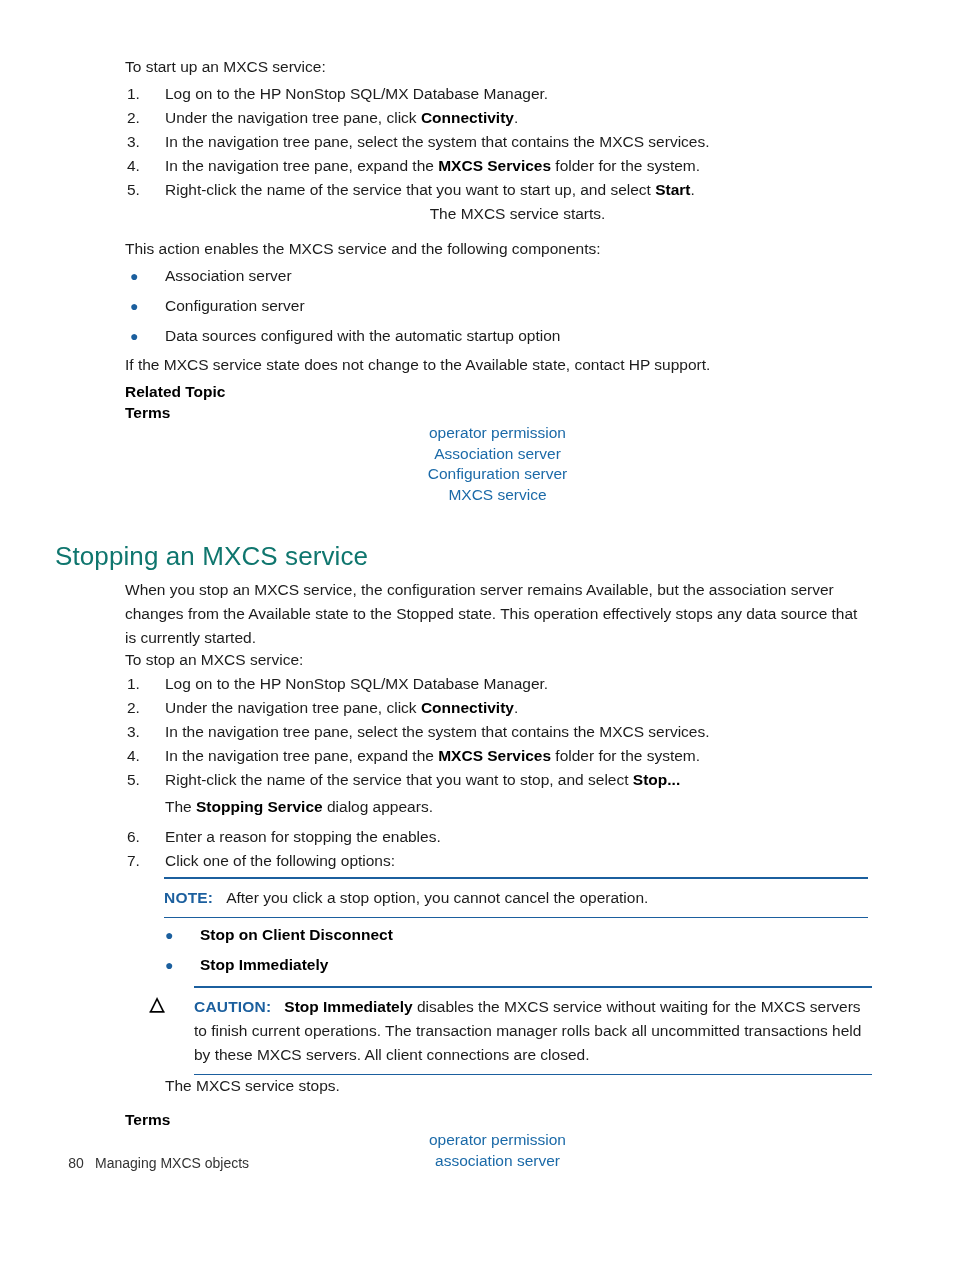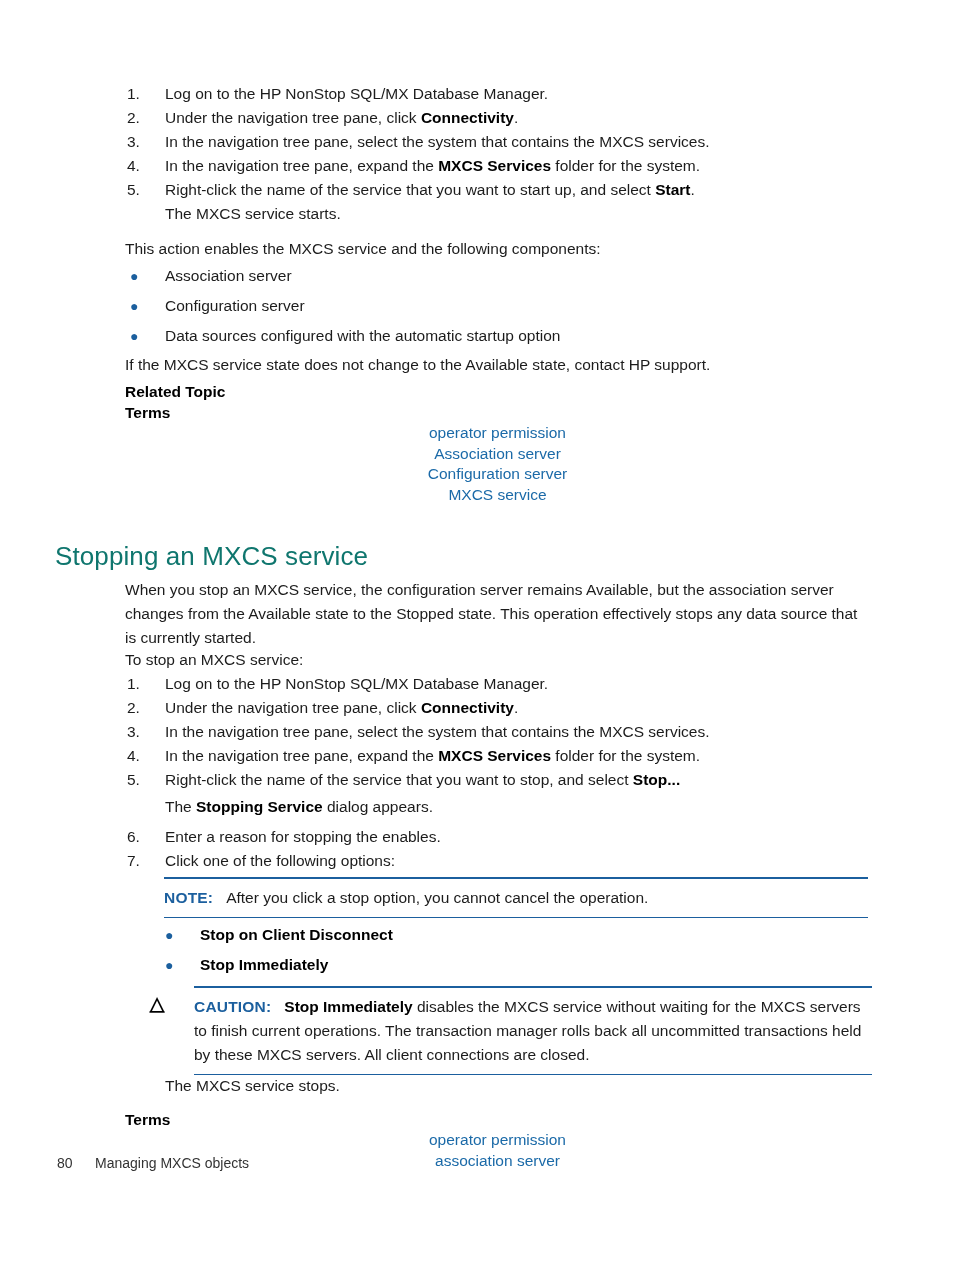--- a/index.html
+++ b/index.html
@@ -151,38 +151,41 @@
     color: #333333;
   }
   .footer .pg { display: inline-block; width: 38px; }
   .footer .ftitle { display: inline-block; }
 </style>
 </head>
 <body>
 
 <div class="page">
 
+  <div class="body-col" style="top:55px;">
+    <p class="para">To start up an MXCS service:</p>
+  </div>
 
   <ol class="olist body-col" style="top:82px;">
     <li>
       <span class="num">1.</span><span>Log on to the HP NonStop SQL/MX Database Manager.</span>
     </li>
     <li>
       <span class="num">2.</span><span>Under the navigation tree pane, click </span><span class="bold">Connectivity</span><span>.</span>
     </li>
     <li>
       <span class="num">3.</span><span>In the navigation tree pane, select the system that contains the MXCS services.</span>
     </li>
     <li>
       <span class="num">4.</span><span>In the navigation tree pane, expand the </span><span class="bold">MXCS Services</span><span> folder for the system.</span>
     </li>
     <li>
       <span class="num">5.</span><span>Right-click the name of the service that you want to start up, and select </span><span class="bold">Start</span><span>.</span>
     </li>
-    <li style="list-style:none;padding-left:40px;">
+    <li style="list-style:none;padding-left:40px;text-align:center;">
       <span>The MXCS service starts.</span>
     </li>
   </ol>
 
   <div class="body-col" style="top:237px;">
     <p class="para">This action enables the MXCS service and the following components:</p>
   </div>
 
   <ul class="blist body-col" style="top:261px;">
     <li>
@@ -279,17 +282,17 @@
   <div class="body-col sub-line" style="top:1074px;">
     <span>The MXCS service stops.</span>
   </div>
 
   <div class="body-col" style="top:1109px;">
     <div class="sec-label">Terms</div>
     <a class="link">operator permission</a>
     <a class="link">association server</a>
   </div>
 
-  <div class="footer" style="top:1154px;">
+  <div class="footer" style="top:1154px;text-align:center;">
     <span class="pg">80</span><span class="ftitle">Managing MXCS objects</span>
   </div>
 
 </div>
 
 </body></html>

